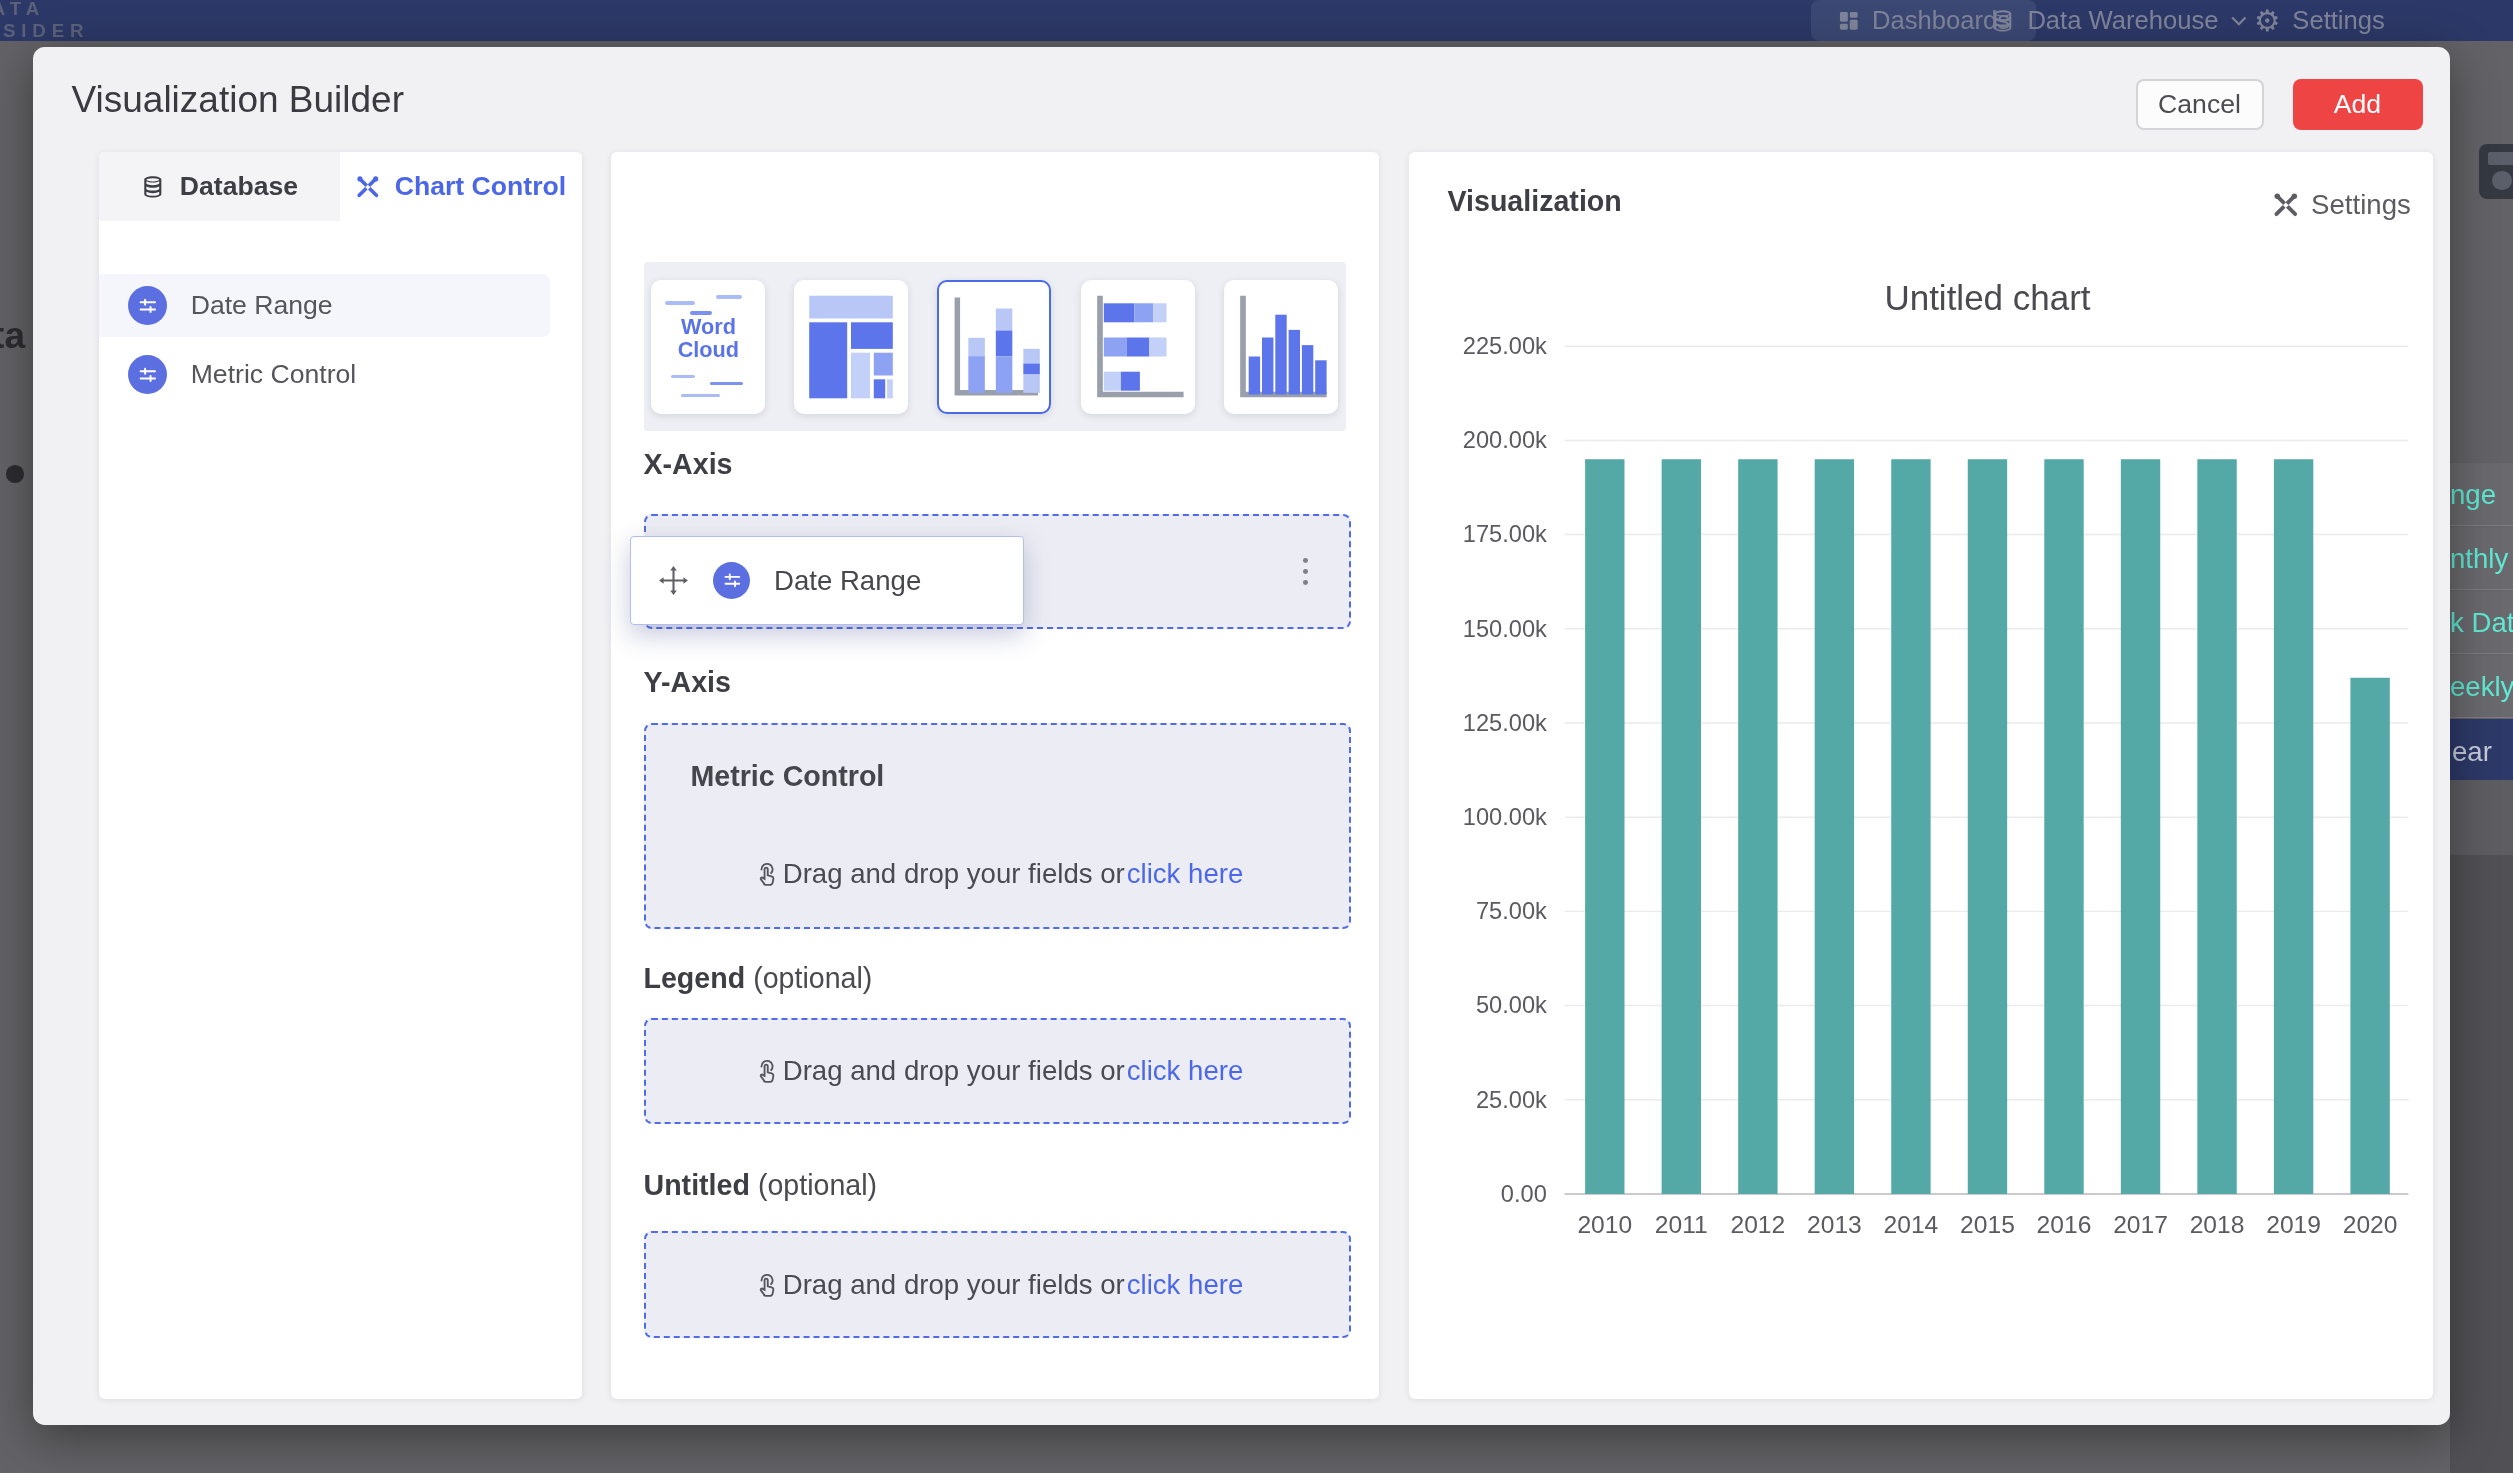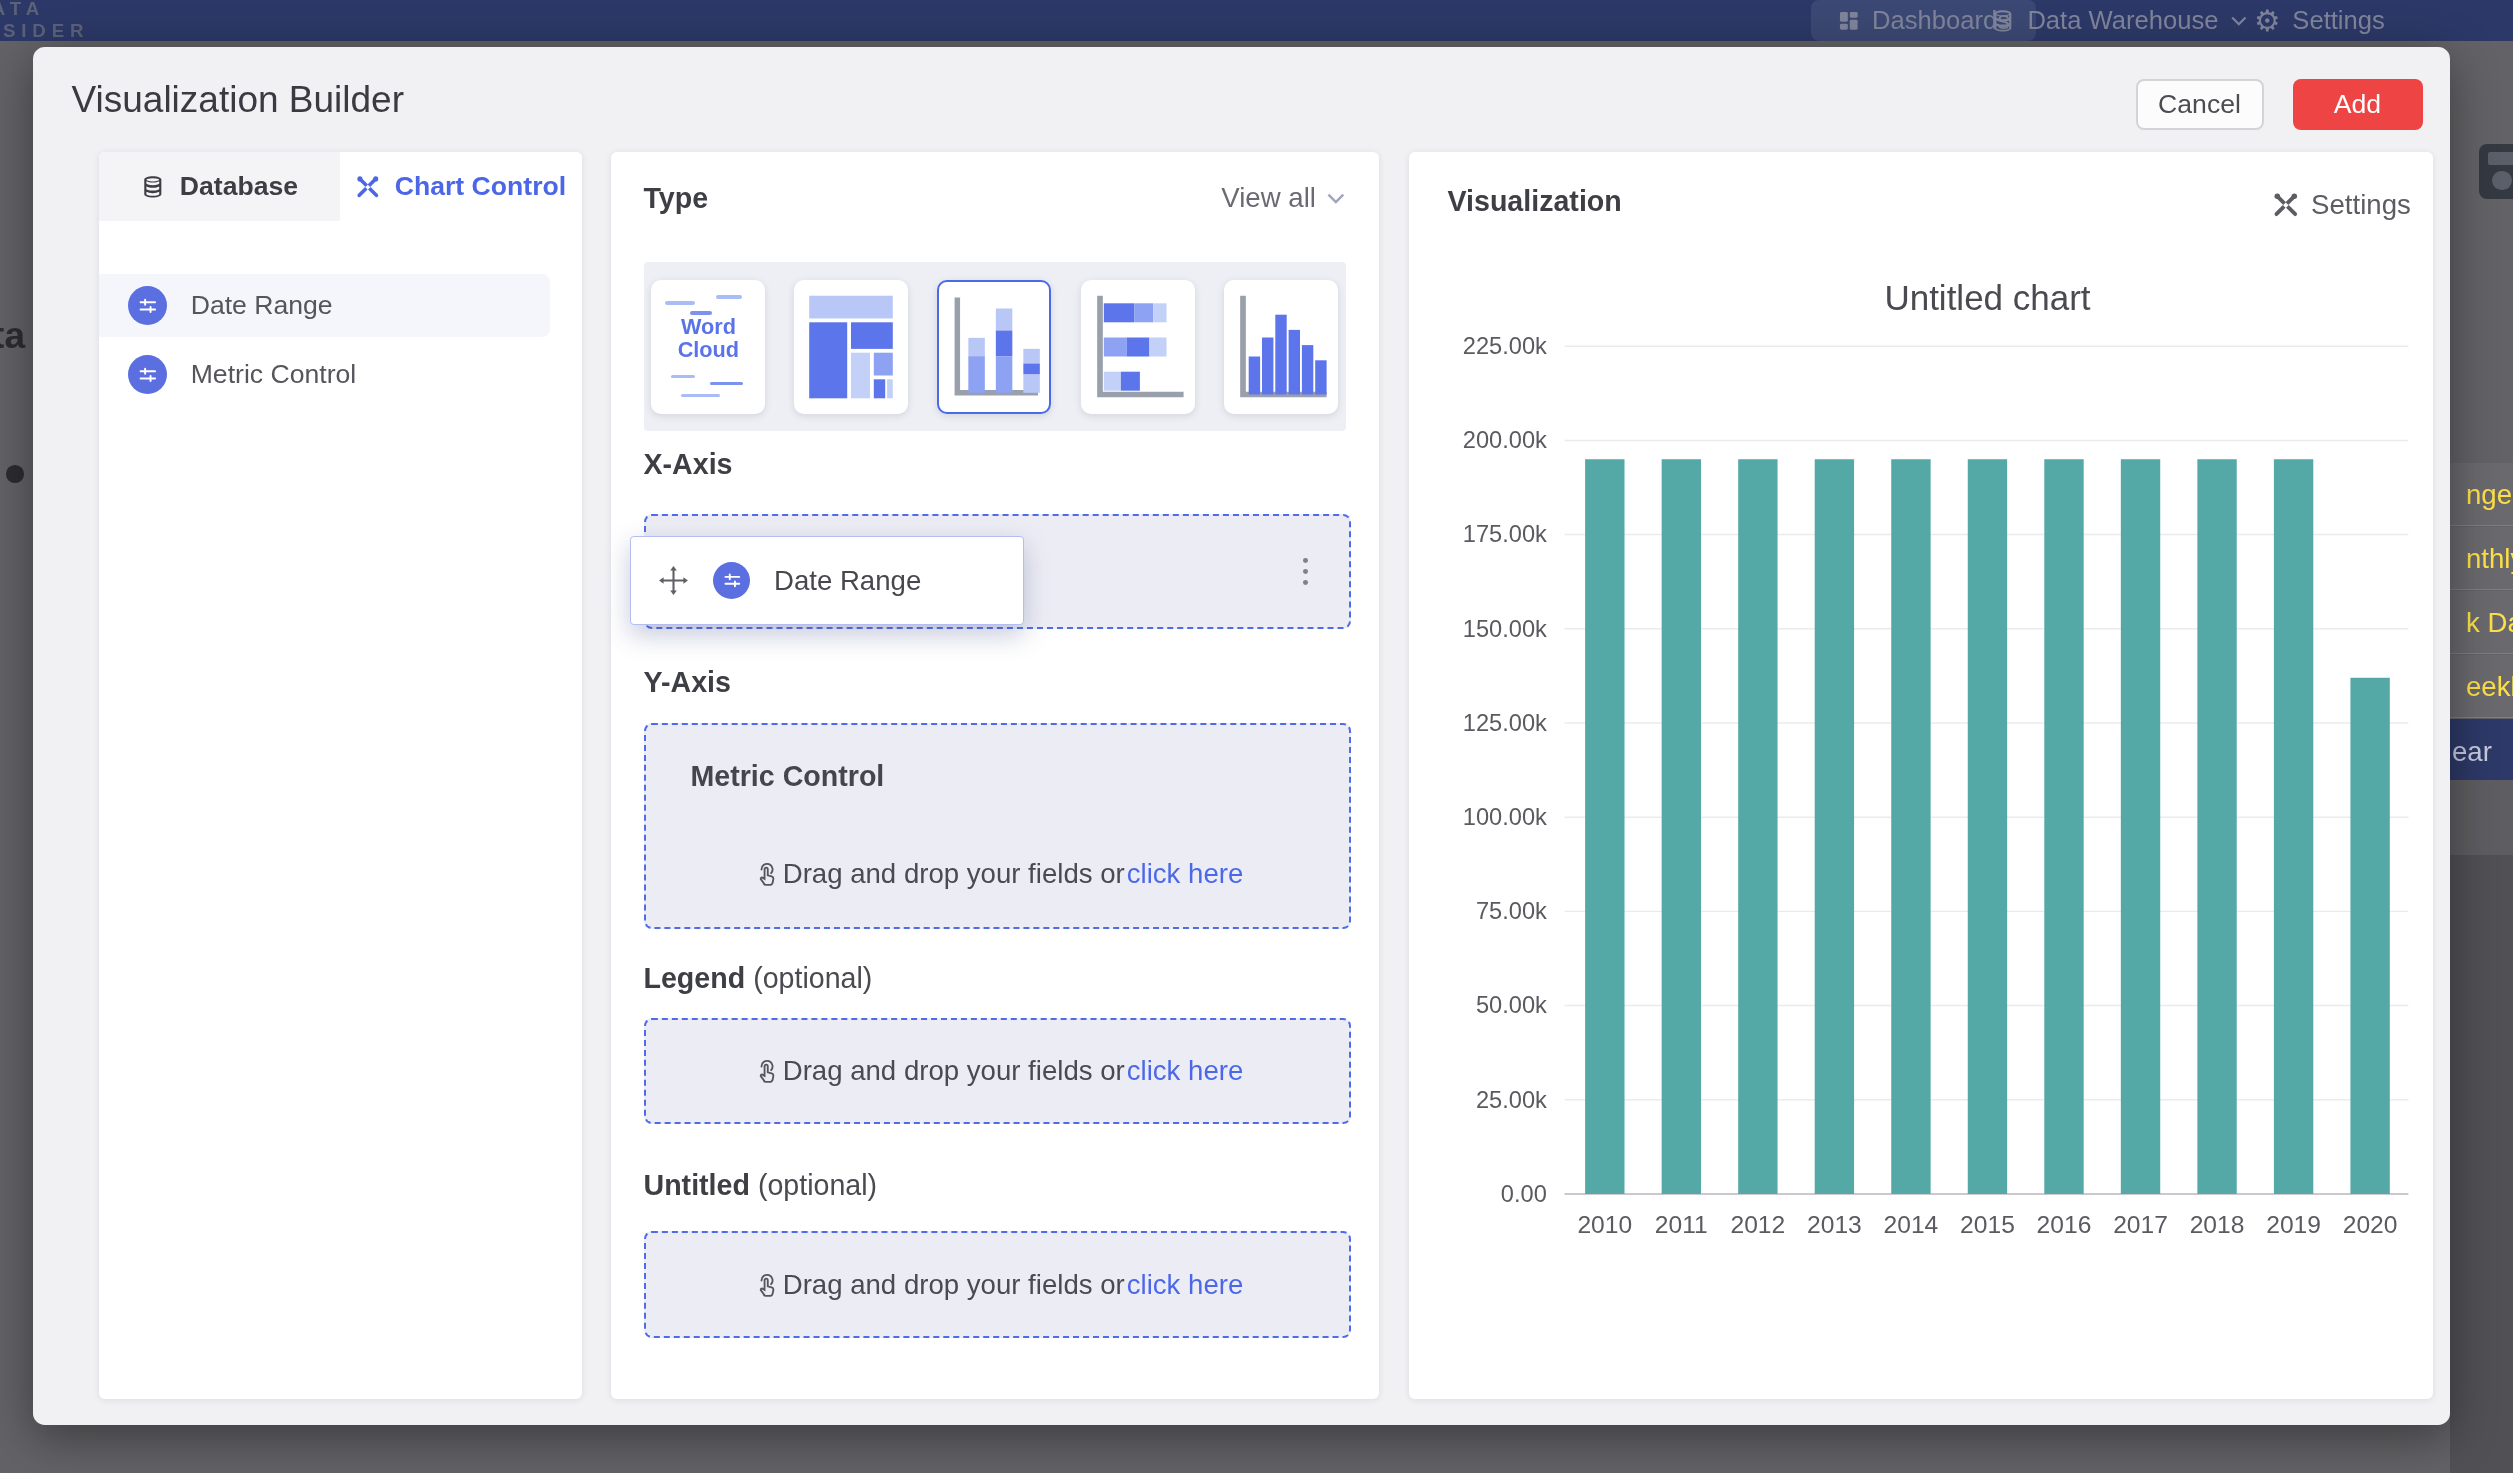--- a/index.html
+++ b/index.html
@@ -14,21 +14,21 @@
   .tab-dash { left:1811px; padding:0 25.6px; background:#3b4873; border-radius:7.9px; }
   .tab-dw { left:1990px; }
   .tab-set { left:2254px; white-space:nowrap; }
   .gear { font-size:29.6px; line-height:41px; color:#7f849a; }
 
   .left-frags { position:absolute; left:0; top:47px; width:32.5px; height:1378px; }
   .frag-ta { position:absolute; left:-7.9px; top:268px; font-size:37px; font-weight:bold; color:#2c2c31; }
   .frag-dot { position:absolute; left:5.9px; top:418px; width:17.7px; height:17.7px; border-radius:50%; background:#2c2c31; }
 
   .right-frags { position:absolute; left:2450px; top:47px; width:64px; height:1426px; background:#636367; }
-  .rf-row { position:absolute; left:0; width:64px; height:63px; line-height:63px; font-size:27.6px; color:#fde047; background:#6a6a6e; border-bottom:1px solid #7e7e83; padding-left:16px; white-space:nowrap; overflow:hidden; }
+  .rf-row { position:absolute; left:0; width:64px; height:63px; line-height:63px; font-size:27.6px; color:#5eead4; background:#6a6a6e; border-bottom:1px solid #7e7e83; padding-left:0; white-space:nowrap; overflow:hidden; }
   .rf-sel { position:absolute; left:0; width:64px; height:65px; line-height:65px; font-size:27.6px; color:#c7cbdc; background:#2d3968; padding-left:2px; white-space:nowrap; }
   .rf-mid { position:absolute; left:0; top:733px; width:64px; height:75px; background:#5e5e62; }
   .rf-dark { position:absolute; left:0; top:808px; width:64px; height:619px; background:#515155; }
   .save-chip { position:absolute; left:28.6px; top:97px; width:55px; height:55px; background:#343942; border-radius:7.9px; }
   .save-chip .bar { position:absolute; left:9.9px; top:7.9px; width:25.6px; height:12.8px; background:#5a5f69; border-radius:2px; }
   .save-chip .cir { position:absolute; left:13.8px; top:26.6px; width:19.7px; height:19.7px; background:#5a5f69; border-radius:50%; }
 
   
   .modal { position:absolute; left:32.5px; top:47px; width:2417px; height:1378px; background:#f1f1f4; border-radius:11.8px; box-shadow:0 11.8px 47px rgba(0,0,0,.4); }
   .modal-title { position:absolute; left:39px; top:31.5px; font-size:37px; font-weight:500; color:#3a3a40; }
@@ -177,29 +177,20 @@
                 <path d="M4 8h16M4 16h16"></path>
                 <path d="M9 5.2v5.6M15 13.2v5.6"></path>
               </g>
             </svg>
           </span>
         <span>Metric Control</span>
       </div>
     </div>
 
     <div class="card card-mid">
-      <div class="type-row">
-        <div class="sec-label">Type</div>
-        <div class="view-all">
-          <span>View all</span>
-          <svg width="19.7" height="12.8" viewBox="0 0 16 10">
-              <path d="M2 2l6 6 6-6" fill="none" stroke="#9fa3c0" stroke-width="2"></path>
-            </svg>
-        </div>
-      </div>
 
       <div class="type-strip">
         <div class="thumb">
           <div class="wc-bit" style="left:13.8px;top:21.7px;width:29.6px"></div>
           <div class="wc-bit" style="left:65px;top:15.8px;width:25.6px"></div>
           <div class="wc-bit" style="left:39px;top:31.5px;width:21.7px;background:#7c92f0"></div>
           <div class="wc-main"><span>Word</span><br><span>Cloud</span></div>
           <div class="wc-bit" style="left:19.7px;top:95px;width:23.6px"></div>
           <div class="wc-bit" style="left:59px;top:102px;width:33px;background:#7c92f0"></div>
           <div class="wc-bit" style="left:29.6px;top:114px;width:39px"></div>

